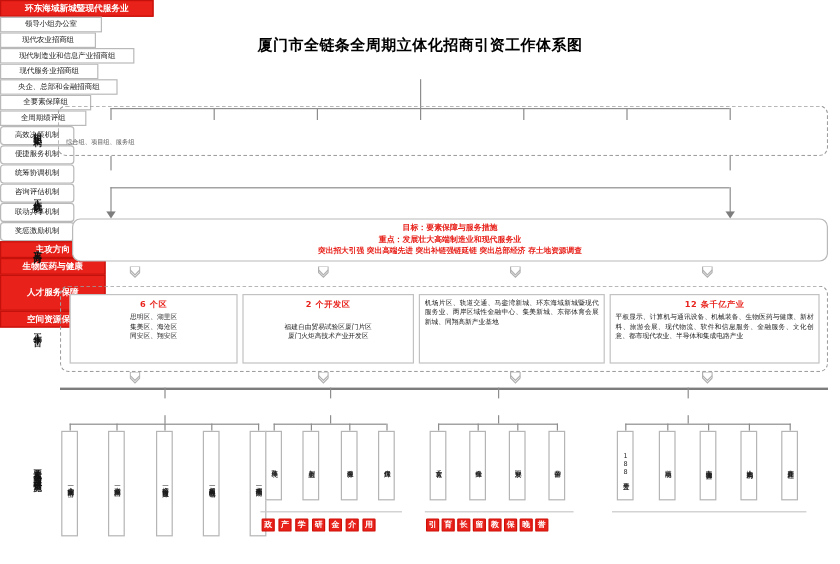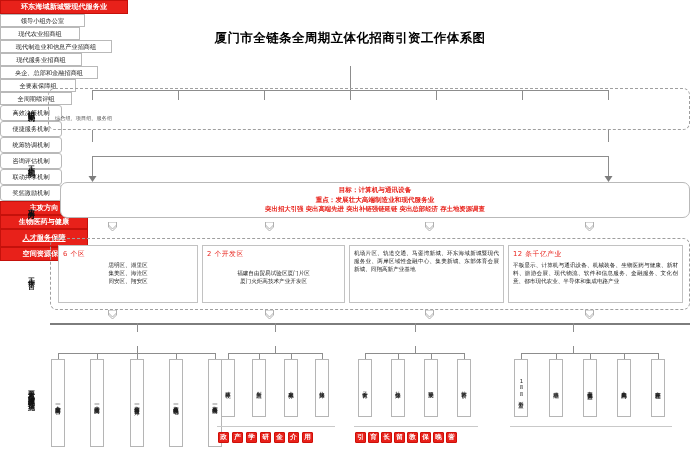--- a/index.html
+++ b/index.html
@@ -65,21 +65,21 @@
     color:#e8211a;font-size:6.6px;line-height:1.55;font-weight:bold;
   }
   .banner .l3{font-size:6.4px;}
 
   
   .pcard{
     position:absolute;border:1px solid #c2c2c2;box-sizing:border-box;
     background:#fff;padding:3px 4px;
   }
   .pcard .ph{
-    color:#e8211a;font-weight:normal;font-size:6.8px;
+    color:#e8211a;font-weight:bold;font-size:6.8px;text-align:center;
     margin-bottom:2px;letter-spacing:.5px;
   }
   .pcard .pb{font-size:5.6px;line-height:1.45;color:#202020;text-align:center;}
   .pcard .pb.just{text-align:justify;text-align-last:left;}
 
   
   .vbox{
     position:absolute;border:1px solid #b5b5b5;background:#fff;
     box-sizing:border-box;
     writing-mode:vertical-rl;text-orientation:upright;
@@ -158,21 +158,21 @@
   <svg class="chev" style="left:88px;top:176px;" viewBox="0 0 9 11">
     <polygon points="0.5,0 8.5,0 4.5,6" fill="#7d7d7d"></polygon>
   </svg>
   <svg class="chev" style="left:604px;top:176px;" viewBox="0 0 9 11">
     <polygon points="0.5,0 8.5,0 4.5,6" fill="#7d7d7d"></polygon>
   </svg>
 
   <div class="rail" style="left:27px;top:185px;height:40px;">主攻方向</div>
 
   <div class="banner" style="left:60px;top:182px;width:630px;height:36px;">
-    <div>目标：计算机与通讯设备</div>
+    <div>目标：要素保障与服务措施</div>
     <div>重点：发展壮大高端制造业和现代服务业</div>
     <div class="l3">突出招大引强  突出高端先进  突出补链强链延链  突出总部经济  存土地资源调查</div>
   </div>
 
   <svg class="chev" style="left:108px;top:222px;" viewBox="0 0 9 11">
     <path d="M0.5,0 L8.5,0 L8.5,5 L4.5,9 L0.5,5 Z" fill="none" stroke="#b0b0b0" stroke-width="1"></path>
     <path d="M0.5,3 L4.5,7 L8.5,3" fill="none" stroke="#b0b0b0" stroke-width="1"></path>
   </svg>
   <svg class="chev" style="left:265px;top:222px;" viewBox="0 0 9 11">
     <path d="M0.5,0 L8.5,0 L8.5,5 L4.5,9 L0.5,5 Z" fill="none" stroke="#b0b0b0" stroke-width="1"></path>
@@ -269,21 +269,21 @@
     <span class="chip sq">政</span>
     <span class="chip sq">产</span>
     <span class="chip sq">学</span>
     <span class="chip sq">研</span>
     <span class="chip sq">金</span>
     <span class="chip sq">介</span>
     <span class="chip sq">用</span>
   </div>
 
   <div class="ln lnv" style="left:415px;top:323px;height:9px;"></div>
-  <div class="redbox" style="left:371px;top:332px;width:88px;height:18px;text-decoration:underline;">人才服务保障</div>
+  <div class="redbox" style="left:371px;top:332px;width:88px;height:30px;">人才服务保障</div>
   <div class="ln lnv" style="left:415px;top:346px;height:7px;"></div>
   <div class="ln lnh" style="left:365px;top:353px;width:100px;"></div>
   <div class="ln lnv" style="left:365px;top:353px;height:6px;"></div>
   <div class="ln lnv" style="left:398px;top:353px;height:6px;"></div>
   <div class="ln lnv" style="left:431px;top:353px;height:6px;"></div>
   <div class="ln lnv" style="left:464px;top:353px;height:6px;"></div>
 
   <div class="vbox" style="left:358px;top:359px;width:14px;height:58px;">子女教育</div>
   <div class="vbox" style="left:391px;top:359px;width:14px;height:58px;">社会保障</div>
   <div class="vbox" style="left:424px;top:359px;width:14px;height:58px;">职业发展</div>

